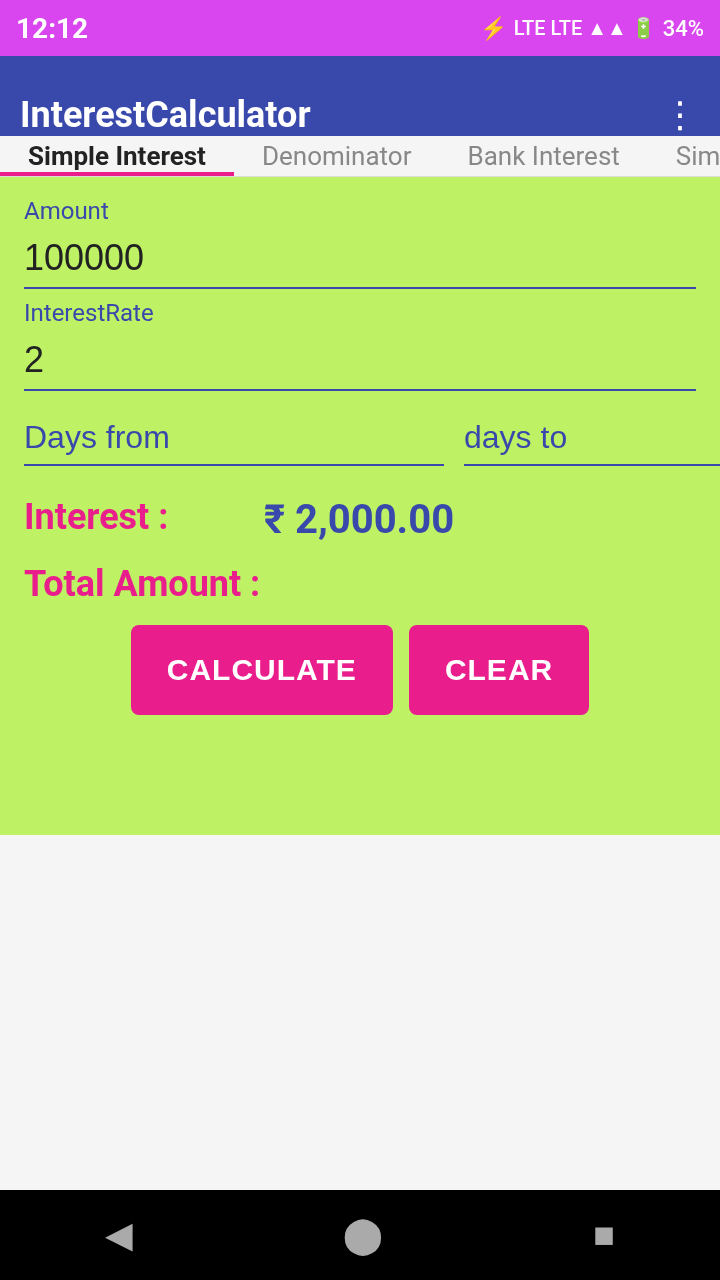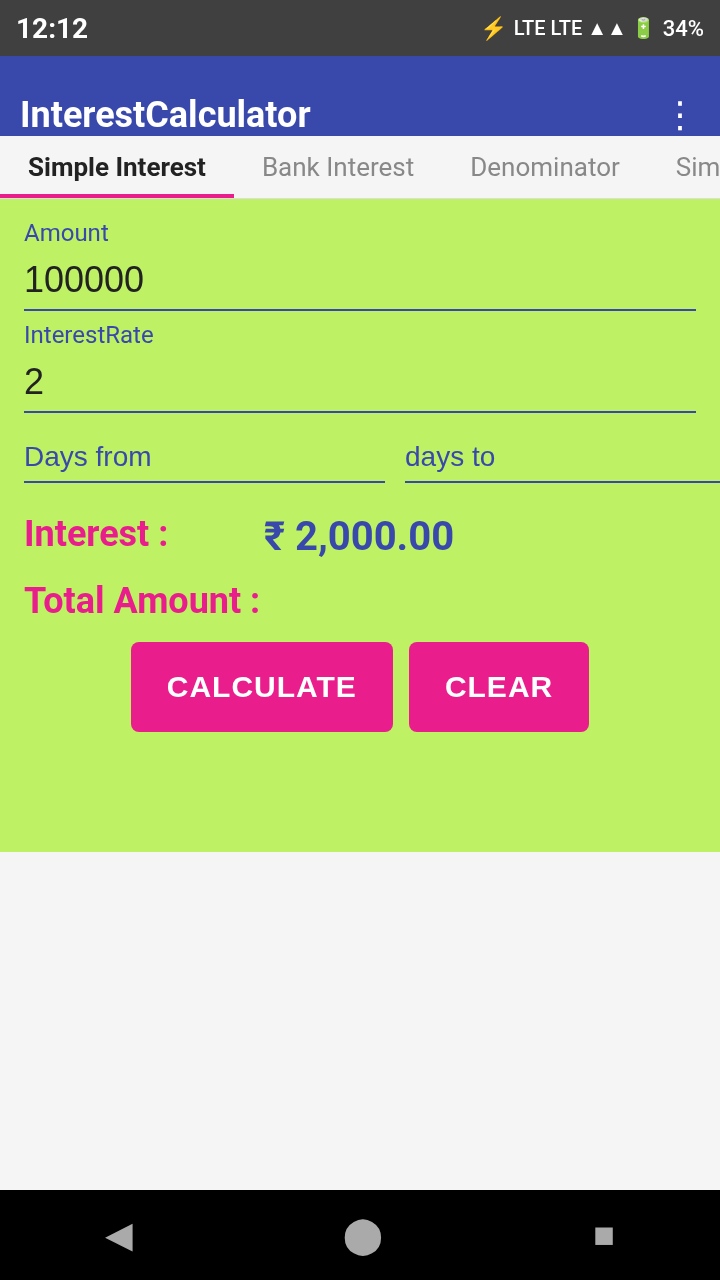--- a/index.html
+++ b/index.html
@@ -7,21 +7,21 @@
     body {
       width: 720px;
       min-height: 1280px;
       background: #f5f5f5;
       font-family: 'Roboto', Arial, sans-serif;
       overflow-x: hidden;
     }
 
     
     .status-bar {
-      background: #404040;
+      background: #d946ef;
       color: white;
       display: flex;
       align-items: center;
       justify-content: space-between;
       padding: 0 16px;
       height: 56px;
       font-size: 26px;
       font-weight: 500;
     }
     .status-time { font-size: 28px; font-weight: bold; }
@@ -48,21 +48,21 @@
     }
 
     
     .tabs-container {
       background: #f5f5f5;
       display: flex;
       border-bottom: 1px solid #ddd;
       overflow: hidden;
     }
     .tab {
-      padding: 16px 28px;
+      padding: 5px 28px;
       font-size: 26px;
       color: #888;
       cursor: pointer;
       white-space: nowrap;
       position: relative;
     }
     .tab.active {
       color: #222;
       font-weight: bold;
     }
@@ -108,21 +108,21 @@
     }
 
     
     .days-row {
       display: flex;
       gap: 20px;
       margin: 20px 0 30px 0;
     }
     .days-input {
       flex: 1;
-      font-size: 28px;
+      font-size: 32px;
       color: #3949ab;
       background: transparent;
       border: none;
       border-bottom: 2px solid #3949ab;
       padding: 8px 0;
       outline: none;
     }
     .days-input::placeholder {
       color: #3949ab;
       opacity: 1;
@@ -203,24 +203,24 @@
 <div class="app-bar">
   <span class="app-title">InterestCalculator</span>
   <span class="app-menu-icon">⋮</span>
 </div>
 
 <div class="tabs-container">
   <div class="tab active">
     <span>Simple Interest</span>
   </div>
   <div class="tab">
+    <span>Denominator</span>
+  </div>
+  <div class="tab">
     <span>Bank Interest</span>
-  </div>
-  <div class="tab">
-    <span>Denominator</span>
   </div>
   <div class="tab">
     <span>Sim</span>
   </div>
 </div>
 
 <div class="content">
 
   <div class="field-group">
     <div class="field-label blue">Amount</div>

